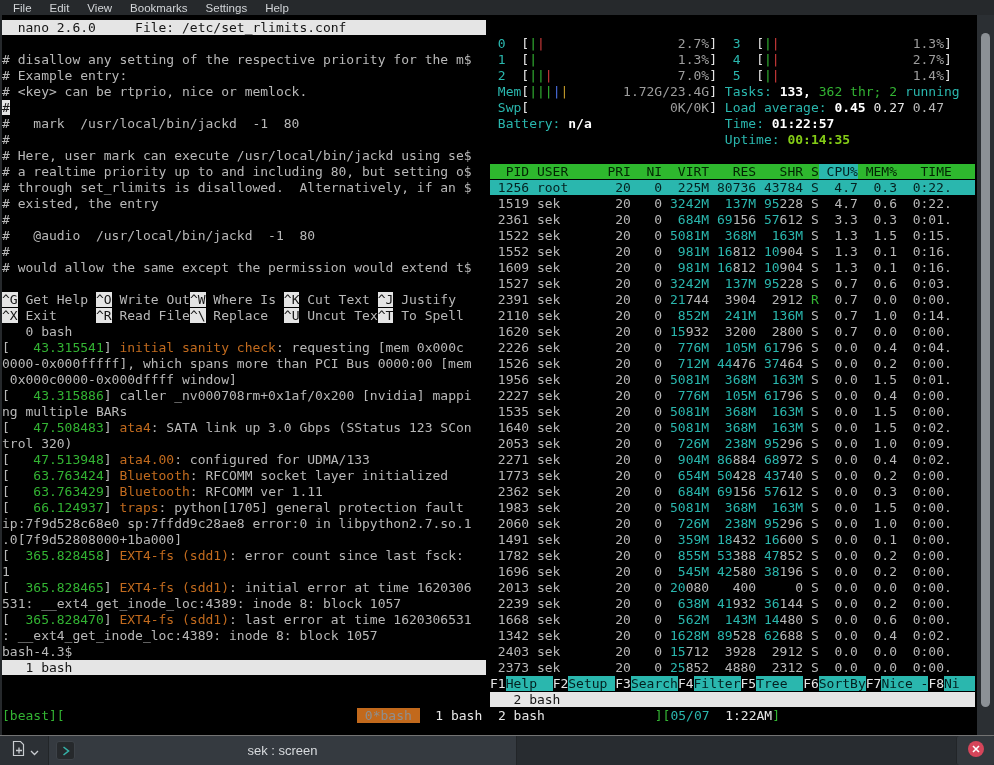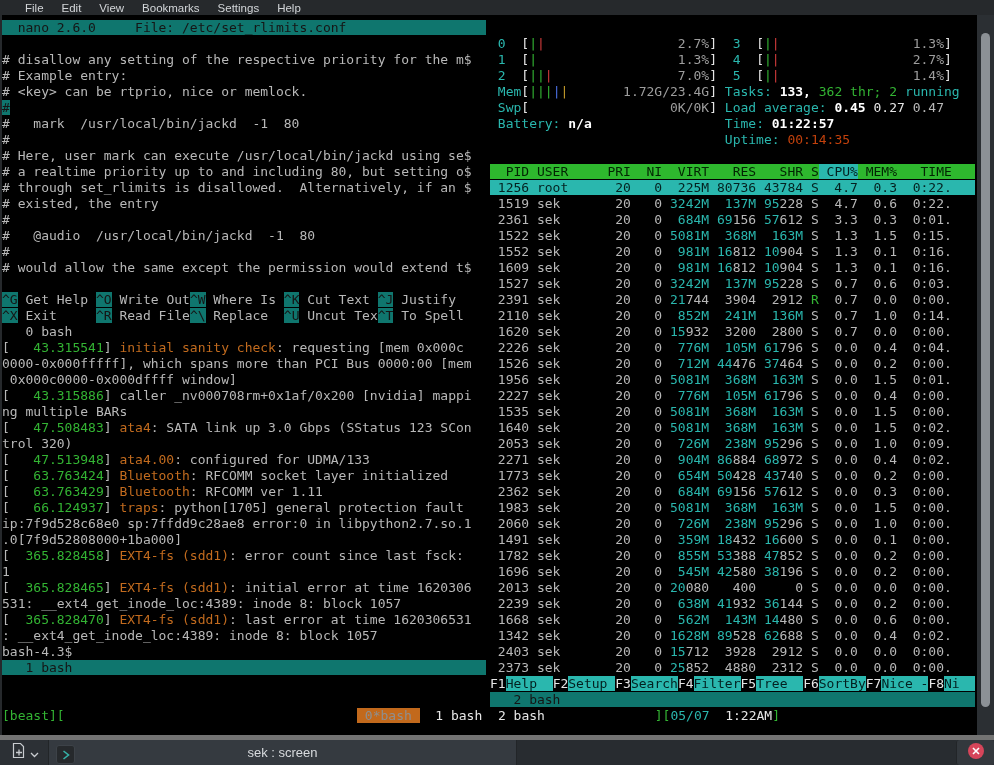--- a/index.html
+++ b/index.html
@@ -1,50 +1,50 @@
 <!DOCTYPE html>
 <html><head>
 <meta charset="utf-8">
 <style>
   *{margin:0;padding:0;box-sizing:border-box}
   html,body{width:994px;height:765px;overflow:hidden;background:#26292c}
   .window{width:994px;height:765px;display:flex;flex-direction:column;font-family:"Liberation Sans",sans-serif}
   
-  .menubar{height:15px;background:#26292c;display:flex;align-items:center;padding-left:16px;flex:none}
+  .menubar{height:15px;background:#26292c;display:flex;align-items:center;padding-left:4px;flex:none}
   .mitem{color:#d2d5d8;font-size:11.5px;padding:0 9px;cursor:default}
   
   .terminal{position:relative;height:720px;background:#000;border-left:2px solid #26292c;flex:none;overflow:hidden}
   .pane{position:absolute;top:5px}
   #left-pane{left:0;width:484px}
   #right-pane{left:488px;width:487px}
   .tline{white-space:pre;height:16px;line-height:16px;font-family:"DejaVu Sans Mono",monospace;font-size:13px;overflow:hidden;color:#b8b8b8}
   .c-fg{color:#b8b8b8}
   .c-w{color:#e6e6e6}
   .c-wb{color:#ffffff;font-weight:bold}
   .c-green{color:#33b433}
   .c-cyan{color:#2ab7ae}
-  .c-cyanb{color:#c2410c;font-weight:normal}
+  .c-cyanb{color:#84cc16;font-weight:bold}
   .c-orange{color:#c26b1e}
   .c-red{color:#d03b3b}
   .c-blue{color:#4a6fe3}
   .c-yellow{color:#c49a2a}
   .c-gray{color:#9d9d9d}
-  .bg-grey{background:#0f766e;color:#151515}
+  .bg-grey{background:#e5e5e5;color:#151515}
   .bg-green{background:#2eb82e;color:#032503}
   .bg-cyan{background:#2ab7ae;color:#032020}
   .bg-orange{background:#c2691c;color:#8f8f8f}
   .sel{background:#2ab7ae;color:#042120}
   .hardstatus{position:absolute;left:0;top:693px;width:780px}
   .hs-wins{position:absolute;left:355px;top:0}
   .hs-right{position:absolute;right:2px;top:0}
   
   .scrollbar{position:absolute;right:0;top:0;width:17px;height:720px;background:#2b2f33}
   .scrollbar .thumb{position:absolute;left:4px;top:18px;width:9px;height:674px;background:#8c9196;border-radius:5px}
   
-  .tabbar{height:30px;background:#2c3035;border-top:5px solid #737373;display:flex;align-items:stretch;flex:none}
+  .tabbar{height:30px;background:#2c3035;border-top:1px solid #737373;display:flex;align-items:stretch;flex:none}
   .newtab{width:49px;display:flex;align-items:center;justify-content:center;gap:3px;border-right:1px solid #222528;cursor:pointer}
   .tab{width:468px;position:relative;background:#353a40;display:flex;align-items:center;justify-content:center;border-right:1px solid #222528;cursor:pointer}
   .tabicon{position:absolute;left:7px;top:5px;width:19px;height:19px;background:#26292c;border:1px solid #3d4248;border-radius:3px;display:flex;align-items:center;justify-content:center}
   .tabtitle{color:#d8dbde;font-size:13px}
   .tabspacer{flex:1;background:#282c30}
   .closewrap{width:38px;background:#33383d;border-left:1px solid #222528;border-radius:3px;display:flex;align-items:center;justify-content:center;cursor:pointer}
 </style>
 </head>
 <body>
 

